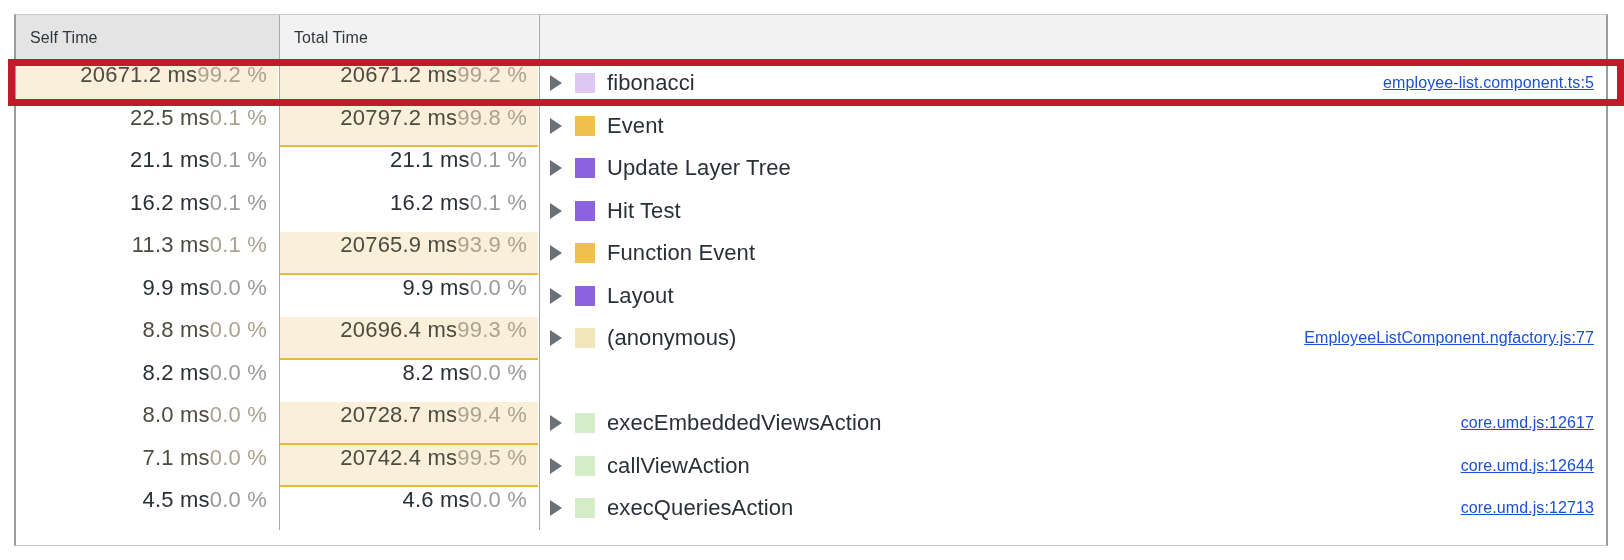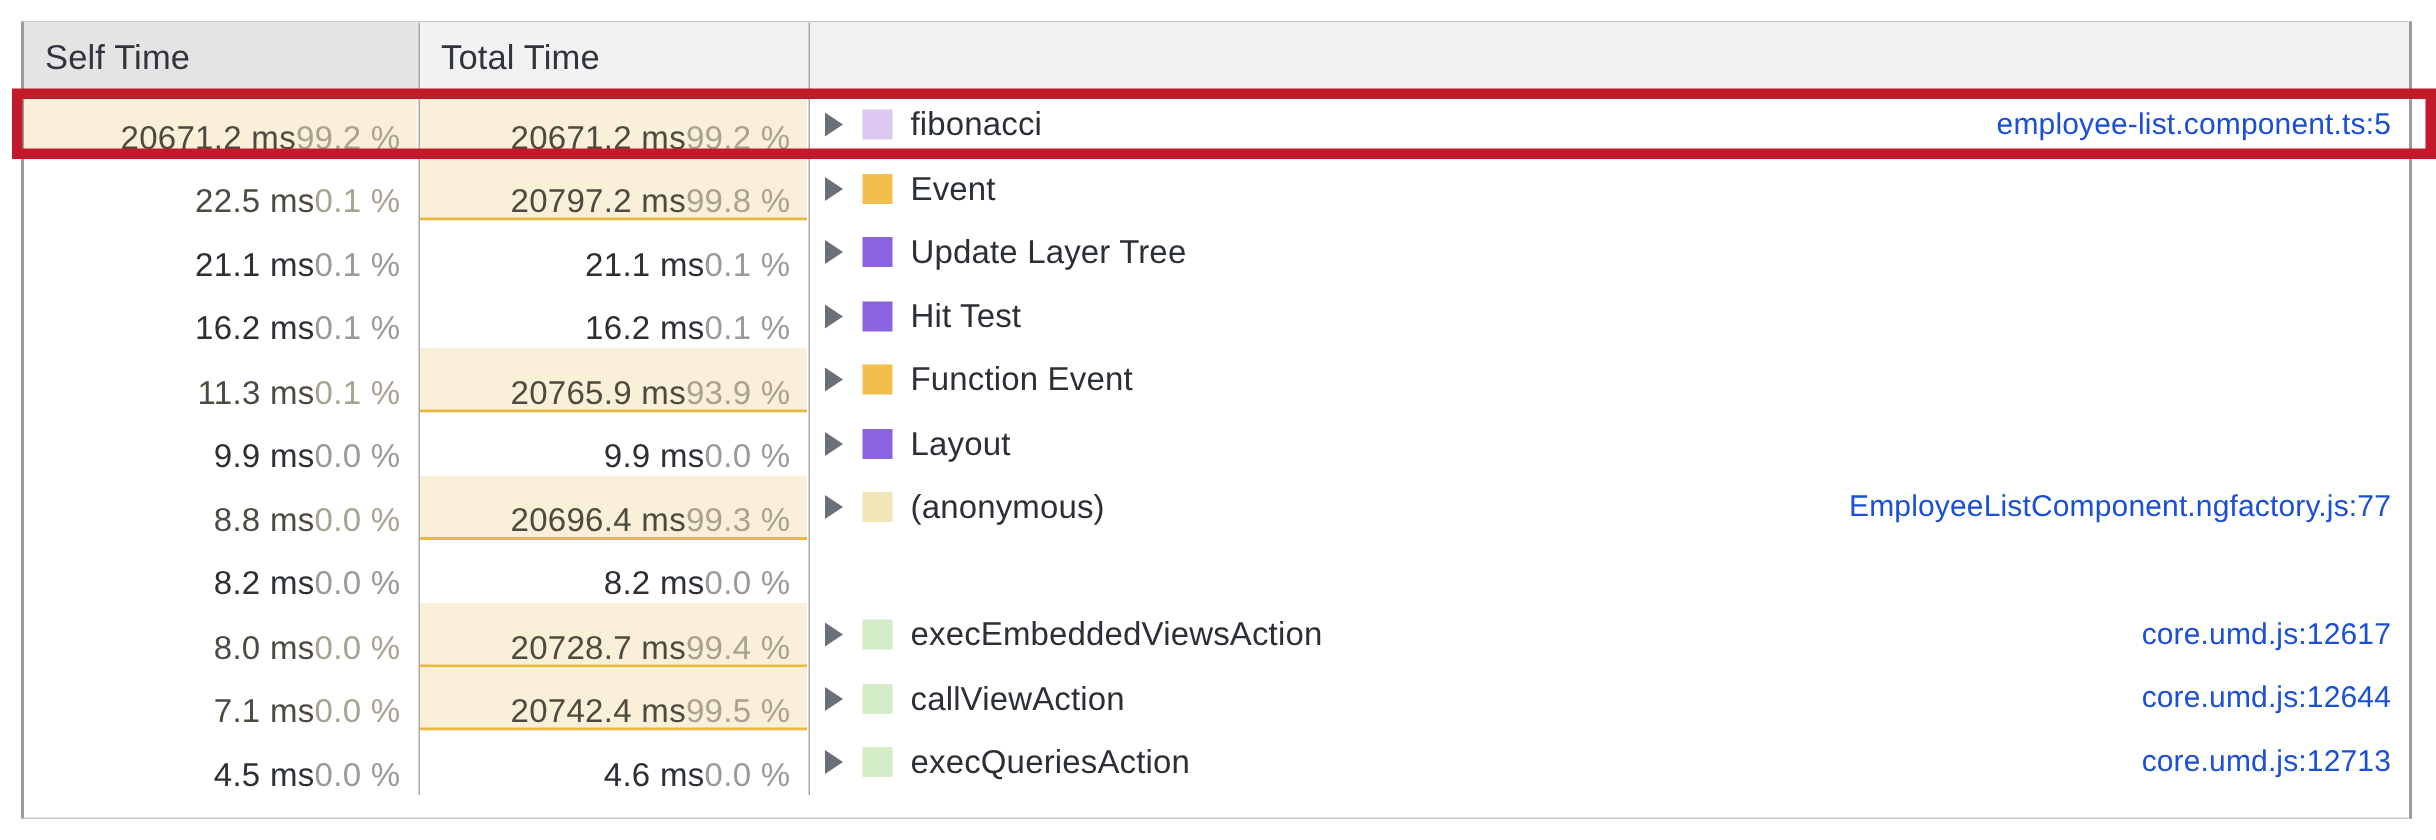--- a/index.html
+++ b/index.html
@@ -27,42 +27,42 @@
   
   .thead{
     display:flex;
     height:46px;
     background:#f2f2f2;
     border-bottom:1px solid #cfcfcf;
   }
   .th{
     box-sizing:border-box;
     display:flex;align-items:center;
-    font-size:23px;
+    font-size:16px;
     color:#30343c;
     padding-left:14px;
     letter-spacing:.1px;
   }
   .th-self  {width:264px;background:#e4e4e4;border-right:1px solid #a9a9a9;}
   .th-total {width:260px;background:#f2f2f2;border-right:1px solid #a9a9a9;text-align:right;}
   .th-act   {flex:1;background:#f2f2f2;}
 
   
   .tbody{position:relative;}
   .row{
     display:flex;
     height:42.5px;
     position:relative;
   }
 
   .cell-self, .cell-total{
     box-sizing:border-box;
     position:relative;
     border-right:1px solid #a9a9a9;
-    display:flex;align-items:flex-end;justify-content:flex-end;
+    display:flex;align-items:flex-start;justify-content:flex-end;
     overflow:hidden;
   }
   .cell-self{width:264px;}
   .cell-total{width:260px;}
 
   
   .bar{
     position:absolute;
     top:0;bottom:0;right:1px;
     background:#faf0da;
@@ -113,22 +113,23 @@
     box-sizing:border-box;
   }
   .aname{
     font-size:22px;
     color:#2b2f36;
     white-space:nowrap;
     letter-spacing:.1px;
   }
   .link{
     margin-left:auto;
-    font-size:20px;
+    font-size:16px;
     color:#1a4fd6;
+    text-decoration:underline;
     white-space:nowrap;
     cursor:pointer;
     letter-spacing:.1px;
     text-align:center;
   }
 
   
   #highlight{
     position:absolute;
     left:8px;top:59px;

